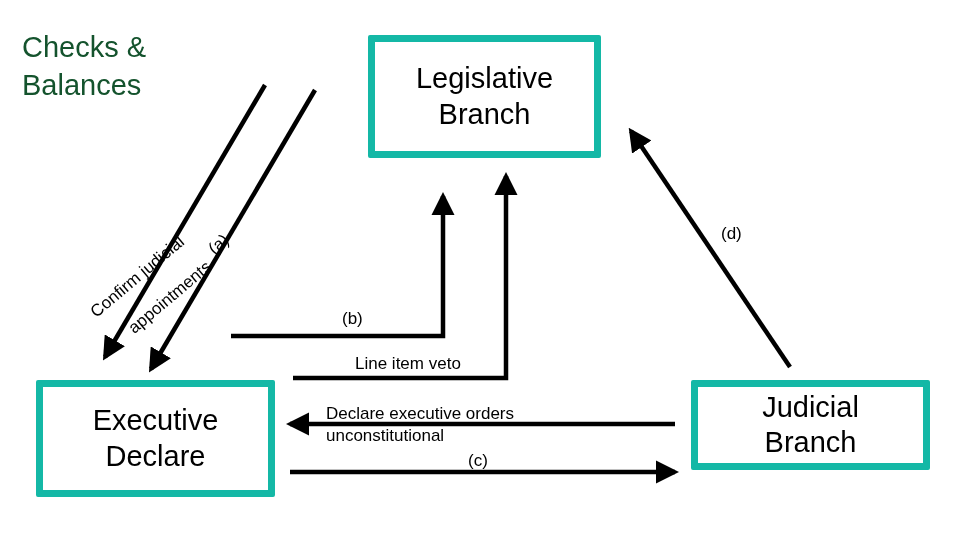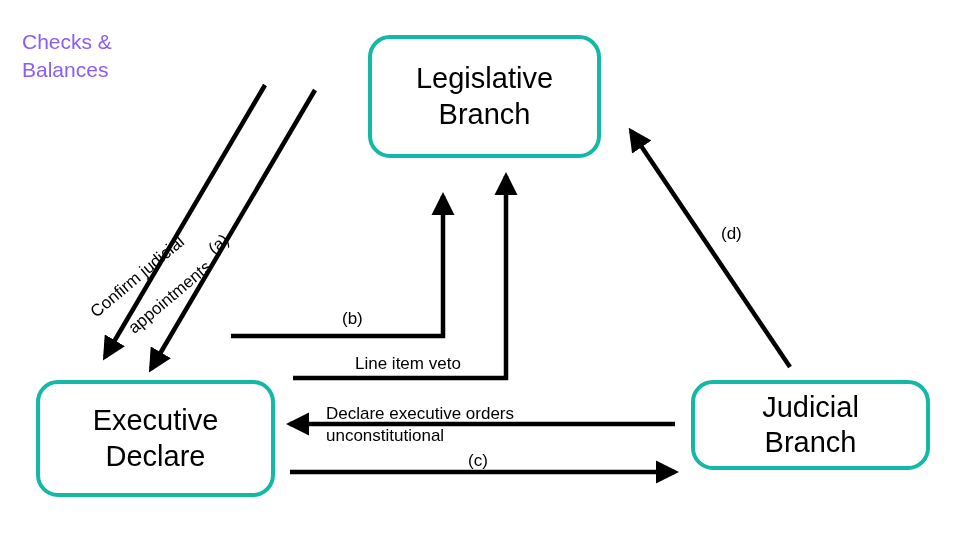--- a/index.html
+++ b/index.html
@@ -18,22 +18,22 @@
   }
   #diagram-svg {
     position: absolute;
     left: 0;
     top: 0;
     width: 960px;
     height: 540px;
   }
   .node-box {
     position: absolute;
-    border: 4px solid #14b8a6;
-    border-radius: 22px;
+    border: 7px solid #14b8a6;
+    border-radius: 2px;
     background: #ffffff;
     box-sizing: border-box;
     display: flex;
     align-items: center;
     justify-content: center;
     text-align: center;
     line-height: 1.22;
     font-size: 29px;
     color: #000000;
     white-space: pre-line;
@@ -54,24 +54,24 @@
     left: 691px;
     top: 380px;
     width: 239px;
     height: 90px;
   }
   #page-title {
     position: absolute;
     left: 22px;
     top: 28px;
     width: 260px;
-    font-size: 21px;
+    font-size: 29px;
     line-height: 1.32;
     white-space: pre-line;
-    color: #8b5cf6;
+    color: #14532d;
   }
   .edge-label {
     position: absolute;
     font-size: 17px;
     color: #000000;
     white-space: pre-line;
     line-height: 1.3;
   }
   .edge-label.rot {
     transform-origin: 0 0;

